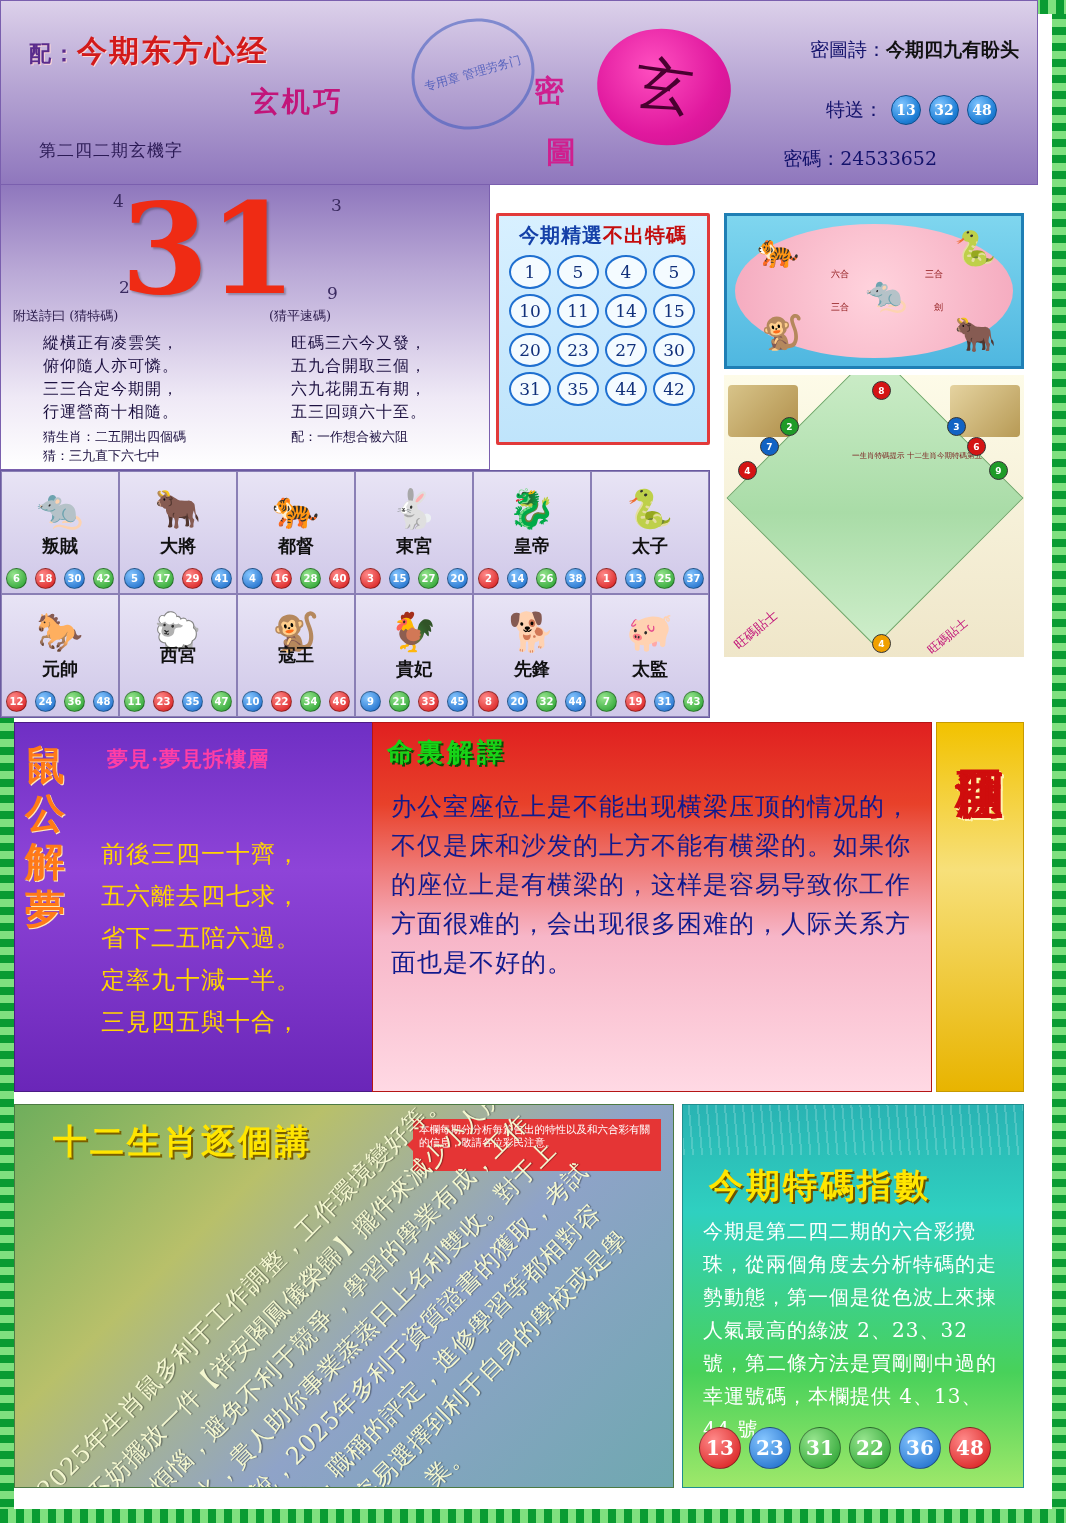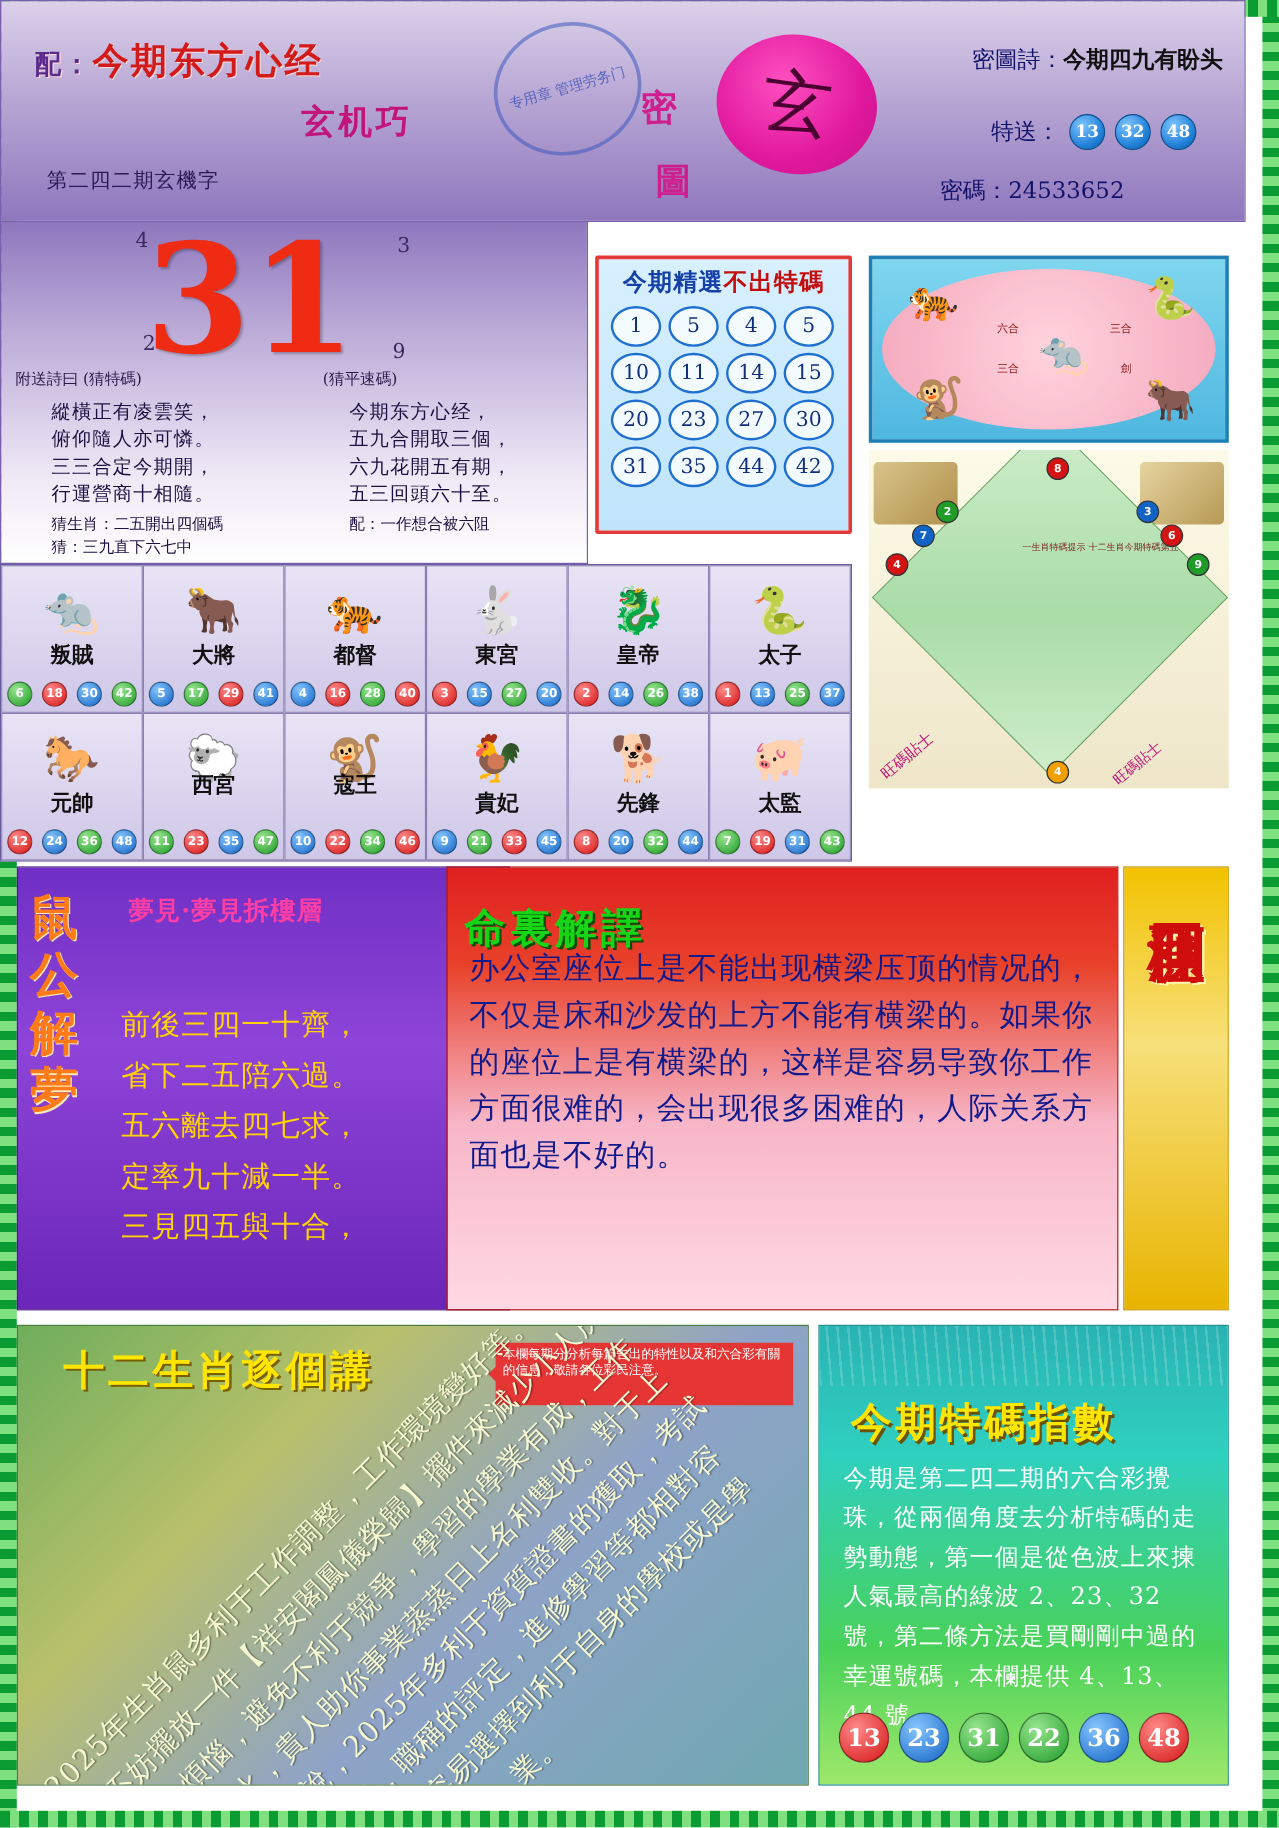--- a/index.html
+++ b/index.html
@@ -247,23 +247,23 @@
     position:absolute;left:86px;top:66px;width:250px;
     font-family:"DejaVu Serif","Liberation Serif",serif;
     font-size:24px;color:#ffd400;line-height:42px;letter-spacing:1px;margin-top:44px;
   }
   .pnlB{
     position:absolute;left:372px;top:0;width:560px;height:370px;
     background:linear-gradient(180deg,#e02020 0%,#e8412a 22%,#f7b6c8 58%,#ffd9e4 100%);
     border:1px solid #b51515;box-sizing:border-box;overflow:hidden;
   }
   .pnlB .bt{
-    position:absolute;left:14px;top:28px;
+    position:absolute;left:14px;top:12px;
     font-family:Liberation Sans, sans-serif;
-    font-size:34px;font-weight:bold;color:#17d417;letter-spacing:4px;
+    font-size:26px;font-weight:bold;color:#17d417;letter-spacing:4px;
     text-shadow:2px 2px 0 #064d06;
   }
   .pnlB .bsub{
     position:absolute;left:316px;top:22px;
     font-family:"DejaVu Serif","Liberation Serif",serif;
     font-size:22px;color:#ffffff;font-weight:bold;
   }
   .pnlB .btext{
     position:absolute;left:18px;top:64px;width:528px;
     font-family:"DejaVu Sans","Liberation Sans",sans-serif;
@@ -396,21 +396,21 @@
       <div class="poemhdr a">附送詩曰 (猜特碼)</div>
       <div class="poemhdr b">(猜平速碼)</div>
 
       <div class="pcol left">
         <div>縱橫正有凌雲笑，</div>
         <div>俯仰隨人亦可憐。</div>
         <div>三三合定今期開，</div>
         <div>行運營商十相隨。</div>
       </div>
       <div class="pcol right">
-        <div>今期东方心经，</div>
+        <div>旺碼三六今又發，</div>
         <div>五九合開取三個，</div>
         <div>六九花開五有期，</div>
         <div>五三回頭六十至。</div>
       </div>
       <div class="pfoot f1">猜生肖：二五開出四個碼</div>
       <div class="pfoot f2">猜：三九直下六七中</div>
       <div class="pfoot f3">配：一作想合被六阻</div>
     </div>
 
     <div class="excl">
@@ -593,22 +593,22 @@
     </div>
   </div>
 
   <div class="row3">
 
     <div class="pnlA">
       <div class="vtitle">鼠公解夢</div>
       <div class="htitle">夢見·夢見拆樓層</div>
       <div class="body">
         <div>前後三四一十齊，</div>
+        <div>五六離去四七求，</div>
         <div>省下二五陪六過。</div>
-        <div>五六離去四七求，</div>
         <div>定率九十減一半。</div>
         <div>三見四五與十合，</div>
       </div>
     </div>
 
     <div class="pnlB">
       <div class="bt">命裏解譯</div>
       <div class="btext">办公室座位上是不能出现横梁压顶的情况的，不仅是床和沙发的上方不能有横梁的。如果你的座位上是有横梁的，这样是容易导致你工作方面很难的，会出现很多困难的，人际关系方面也是不好的。</div>
     </div>
 

